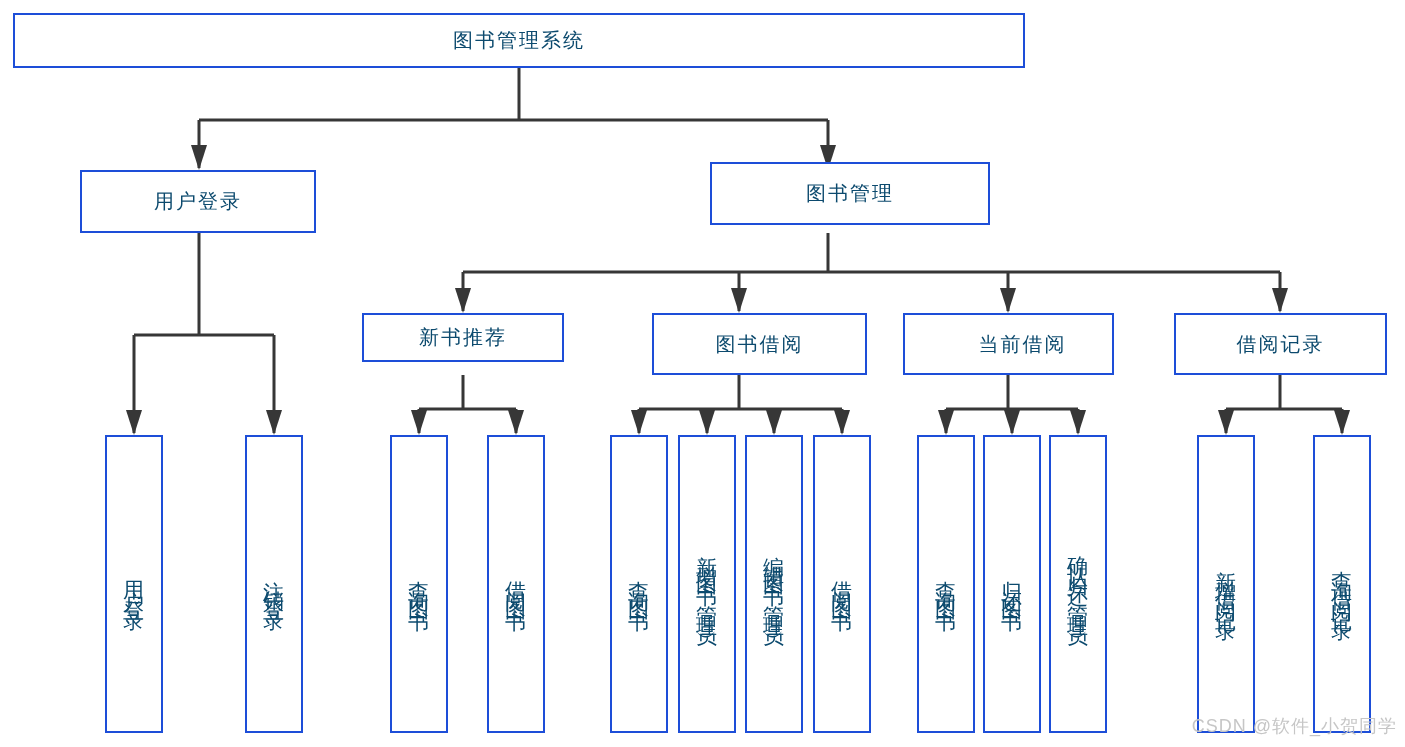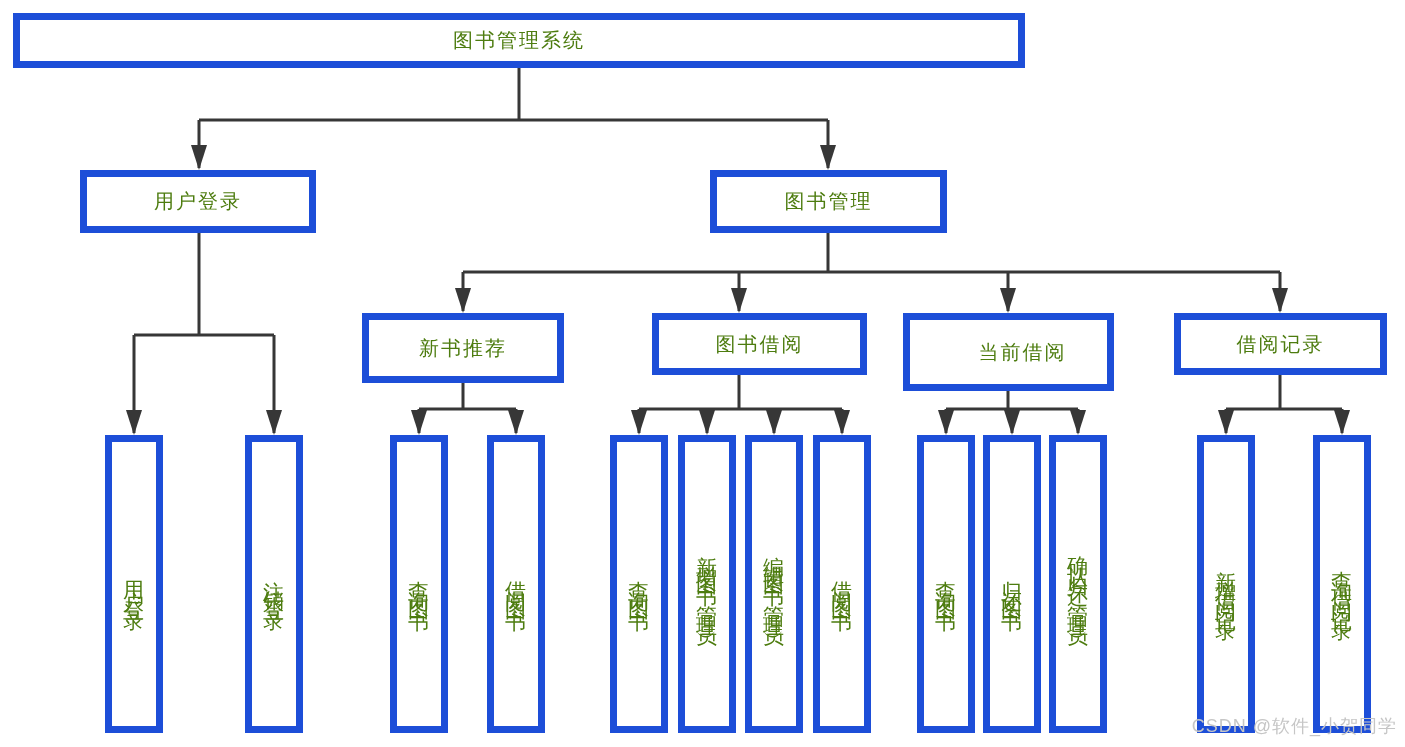--- a/index.html
+++ b/index.html
@@ -7,42 +7,42 @@
     position:relative;
     width:1405px;height:747px;
     background:#ffffff;
     font-family:"Liberation Sans", sans-serif;
     overflow:hidden;
   }
   svg.connectors{position:absolute;left:0;top:0;z-index:1;pointer-events:none;}
   .box{
     position:absolute;
     background:#ffffff;
-    border:7px solid #1d4ed8;
+    border:2px solid #1d4ed8;
     box-sizing:border-box;
     display:flex;align-items:center;justify-content:center;
-    color:#4d7c0f;
+    color:#0c4a6e;
     z-index:2;
   }
   .h{font-size:20px;letter-spacing:2px;}
   .leaf{
     writing-mode:vertical-rl;
     text-orientation:upright;
     font-size:21px;
     letter-spacing:10px;
     line-height:1;
     width:58px;height:298px;top:435px;
   }
   
   .n-root{left:13px;top:13px;width:1012px;height:55px;}
   .n-user-login{left:80px;top:170px;width:236px;height:63px;}
-  .n-book-mgmt{left:710px;top:170px;width:237px;height:63px;}
-  .n-new-book{left:362px;top:313px;width:202px;height:70px;}
+  .n-book-mgmt{left:710px;top:162px;width:280px;height:63px;}
+  .n-new-book{left:362px;top:313px;width:202px;height:49px;}
   .n-book-borrow{left:652px;top:313px;width:215px;height:62px;}
-  .n-current{left:903px;top:313px;width:211px;height:78px;padding-left:28px;}
+  .n-current{left:903px;top:313px;width:211px;height:62px;padding-left:28px;}
   .n-records{left:1174px;top:313px;width:213px;height:62px;}
   .n-l1{left:105px;}
   .n-l2{left:245px;}
   .n-l3{left:390px;}
   .n-l4{left:487px;}
   .n-l5{left:610px;}
   .n-l6{left:678px;}
   .n-l7{left:745px;}
   .n-l8{left:813px;}
   .n-l9{left:917px;}

